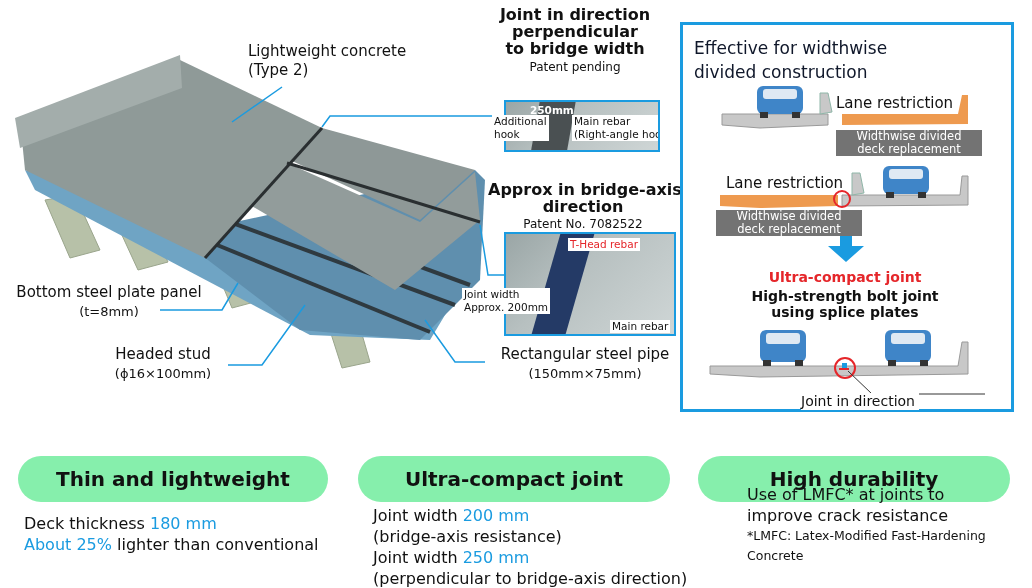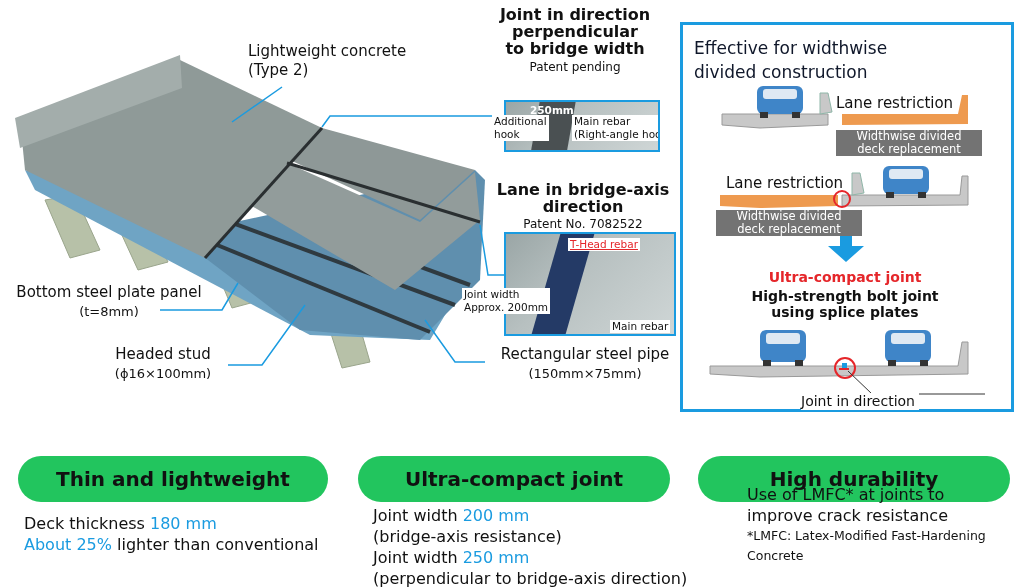--- a/index.html
+++ b/index.html
@@ -5,25 +5,25 @@
   * { box-sizing: border-box; margin: 0; padding: 0; }
   html, body { width: 1032px; height: 588px; overflow: hidden; background: #ffffff; }
   body { position: relative; font-family: "DejaVu Sans", sans-serif; color: #111; }
   .abs { position: absolute; }
   .lbl { font-size: 15px; line-height: 19px; color: #111; white-space: nowrap; }
   .lbl.c { text-align: center; }
   .hdr { font-family: "DejaVu Sans", sans-serif; font-weight: bold; font-size: 16px; line-height: 17px; text-align: center; color: #111; white-space: nowrap; }
   .sub { font-size: 12px; line-height: 20px; text-align: center; white-space: nowrap; }
   .photo { border: 2px solid #1a9be0; background: linear-gradient(135deg, #9aa6a6 0%, #b7c0c0 40%, #cfd6d6 100%); overflow: hidden; }
   .tag { background: #fff; font-size: 10.5px; line-height: 13px; color: #111; padding: 0 2px; white-space: nowrap; }
-  .tag.red { color: #e5262a; text-decoration: underline; }
+  .tag.red { color: #e5262a; }
   .panel { border: 3px solid #1a9be0; background: #fff; }
   .ptitle { color: #0f172a; font-weight: normal; font-size: 17px; line-height: 24px; white-space: nowrap; }
   .bluebox { background: #737373; color: #fff; font-size: 11.5px; line-height: 13px; text-align: center; }
-  .pill { background: #22c55e; border-radius: 24px; height: 46px; display: flex; align-items: center; justify-content: center; font-weight: bold; font-size: 20px; color: #111; }
+  .pill { background: #86efac; border-radius: 24px; height: 46px; display: flex; align-items: center; justify-content: center; font-weight: bold; font-size: 20px; color: #111; }
   .desc { font-size: 16px; line-height: 21px; color: #111; white-space: nowrap; }
   .hl { color: #1a9be0; }
   .small { font-size: 12.5px; line-height: 20px; }
   svg { position: absolute; left: 0; top: 0; }
 </style>
 </head>
 <body>
 
 <svg width="1032" height="588">
 
@@ -91,21 +91,21 @@
     <div>Main rebar</div>
     <div>(Right-angle hook)</div>
   </div>
 </div>
 <div class="abs tag" style="left:492px;top:115px;">
   <div>Additional</div>
   <div>hook</div>
 </div>
 
 <div class="abs" style="left:488px;top:181px;width:190px;">
-  <div class="hdr">Lane in bridge-axis</div>
+  <div class="hdr">Approx in bridge-axis</div>
   <div class="hdr">direction</div>
   <div class="sub" style="line-height:19px;">Patent No. 7082522</div>
 </div>
 <div class="abs photo" style="left:504px;top:232px;width:172px;height:104px;">
   <div class="abs" style="left:40px;top:-10px;width:34px;height:120px;background:#243a66;transform:skewX(-16deg);"></div>
   <div class="abs tag red" style="left:62px;top:4px;">T-Head rebar</div>
   <div class="abs tag" style="left:104px;top:86px;">Main rebar</div>
 </div>
 <div class="abs tag" style="left:462px;top:288px;">
   <div>Joint width</div>

